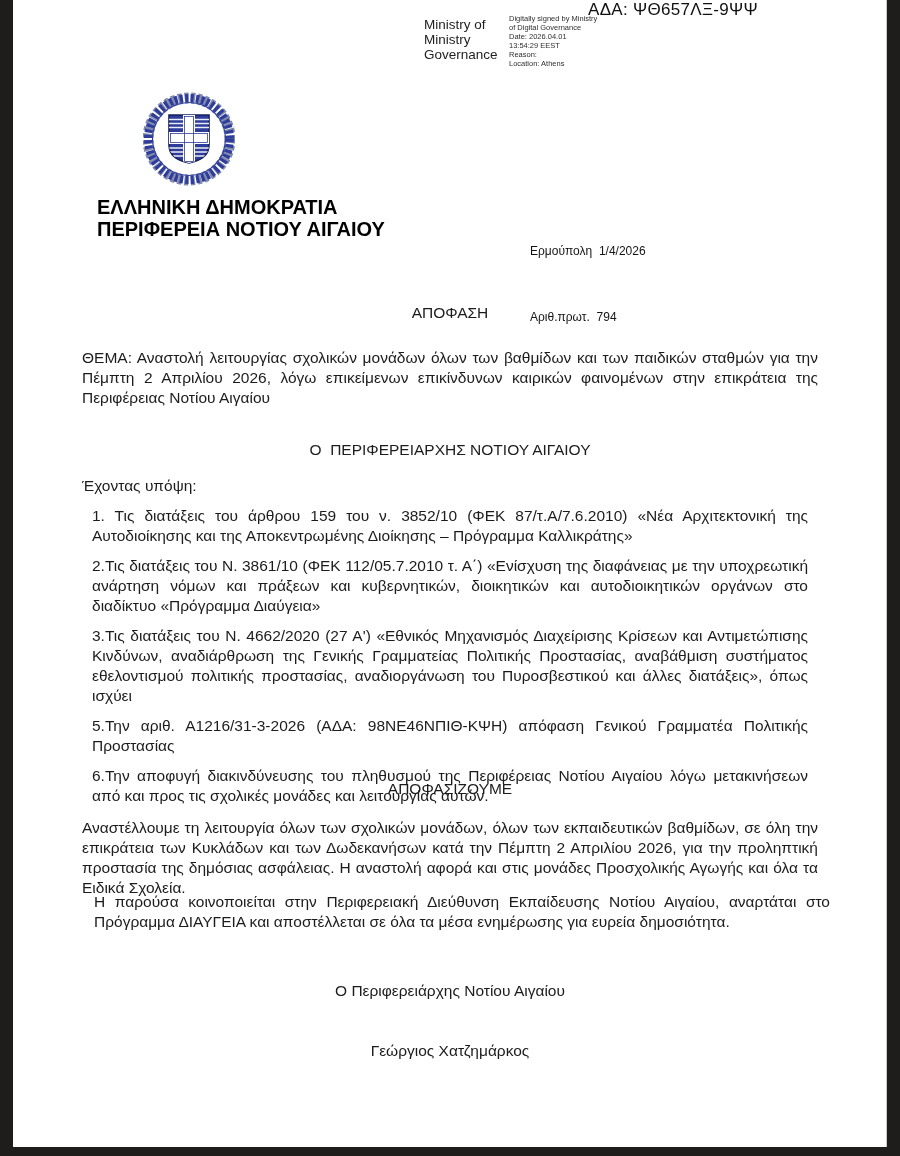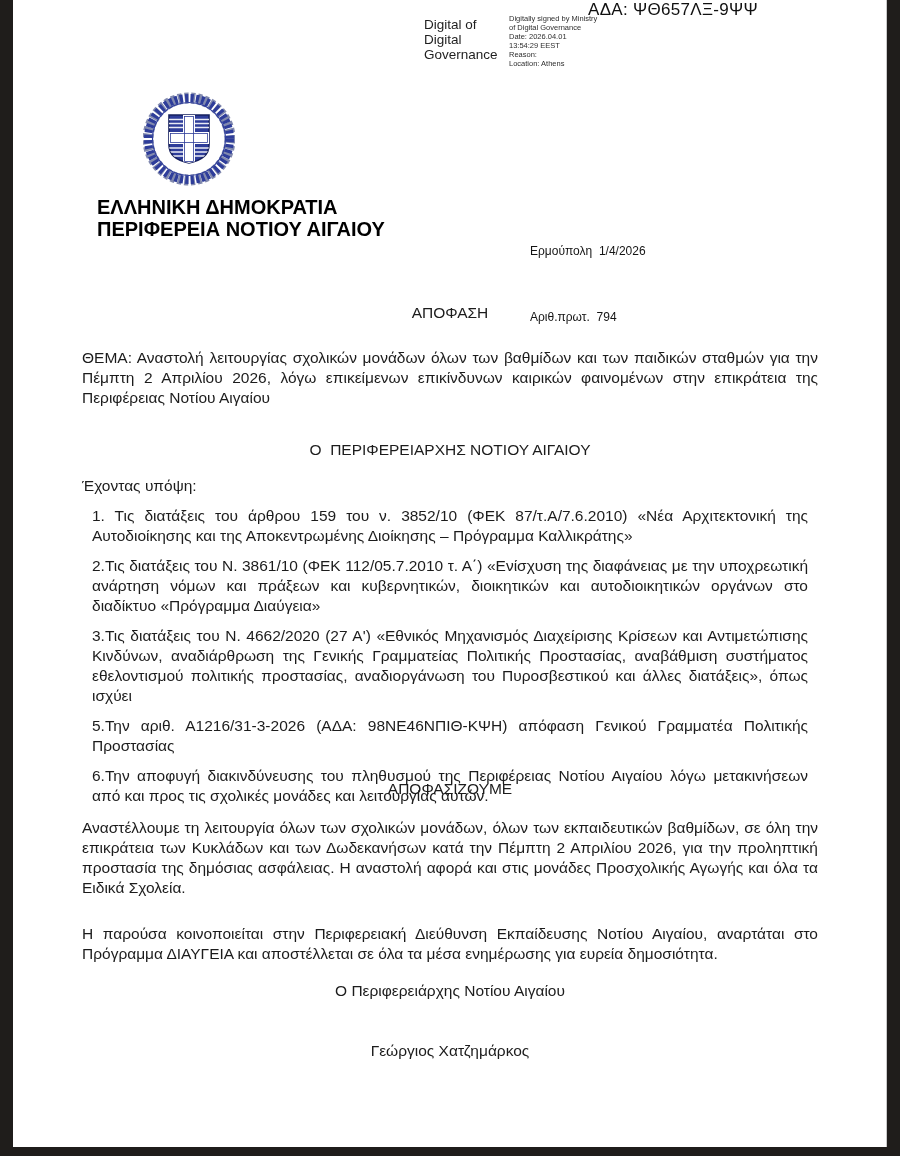--- a/index.html
+++ b/index.html
@@ -34,36 +34,36 @@
   .just p{margin:10px;text-align:justify;text-align-last:left;}
   .prewrap{white-space:pre-wrap;}
 
   .t-doc{top:303px;}
   .t-thema{top:348px;}
   .t-issuer{top:440px;}
   .t-having{top:476px;}
   .t-items{top:496px;}
   .t-decideh{top:779px;}
   .t-decision{top:818px;}
-  .t-notify{top:924px;}
+  .t-notify{top:892px;margin-left:12px;}
   .t-sigrole{top:981px;}
   .t-signame{top:1041px;}
 </style>
 </head>
 <body>
 
 <div class="page">
 
   <div class="edge edge-left"></div>
   <div class="edge edge-right"></div>
   <div class="edge edge-bottom"></div>
 
   <div class="abs ada">ΑΔΑ: ΨΘ657ΛΞ-9ΨΨ</div>
 
-  <div class="abs ministry">Digital of Digital Governance</div>
+  <div class="abs ministry">Ministry of Ministry Governance</div>
   <div class="abs sig-details">
     <div>Digitally signed by Ministry</div>
     <div>of Digital Governance</div>
     <div>Date: 2026.04.01</div>
     <div>13:54:29 EEST</div>
     <div>Reason:</div>
     <div>Location: Athens</div>
   </div>
 
   <svg class="abs emblem" viewBox="0 0 92 92">

